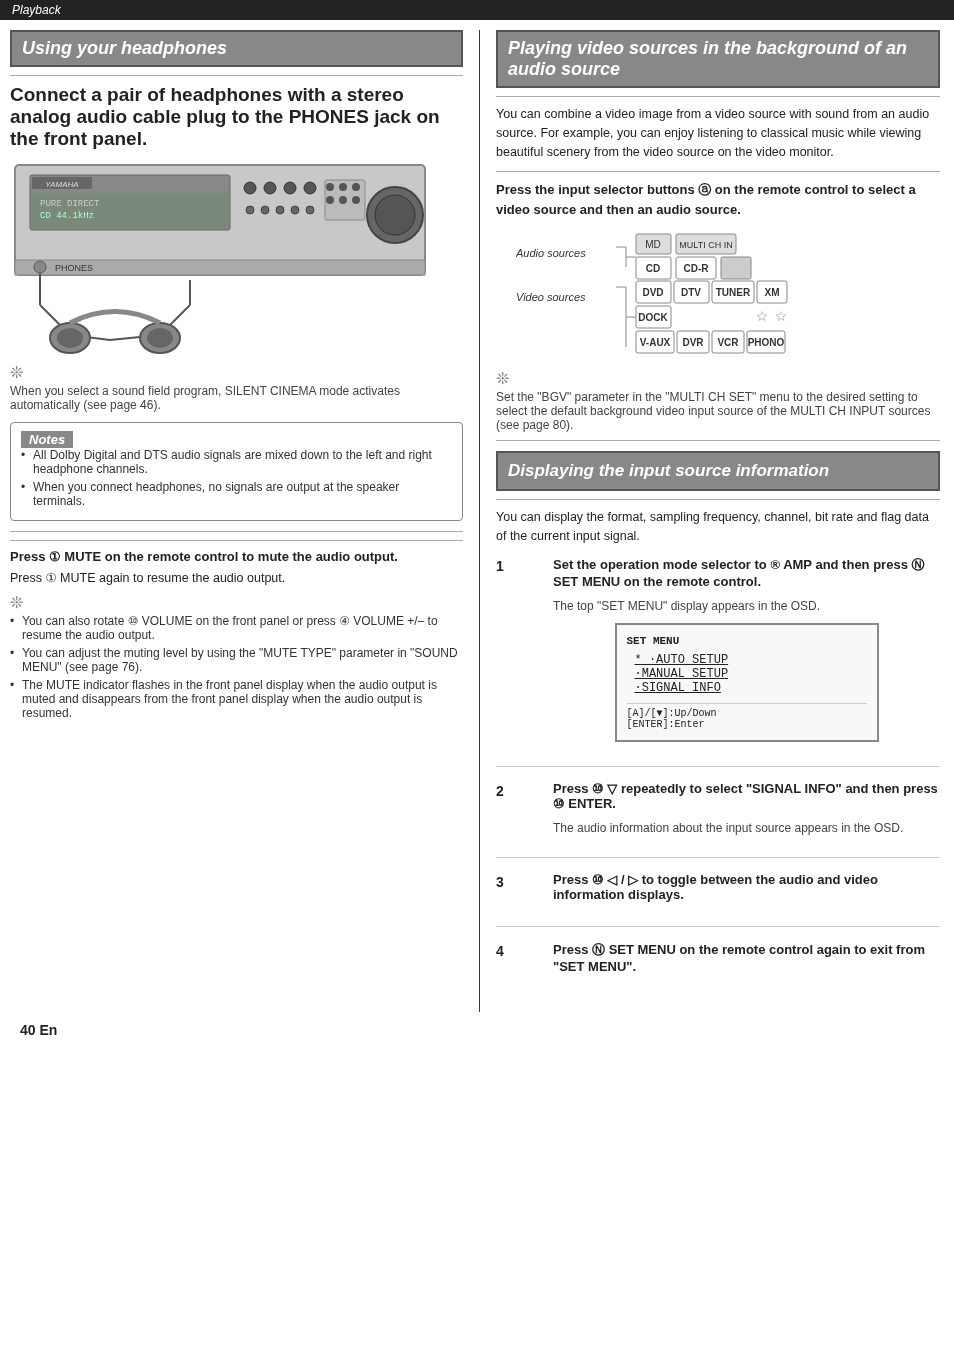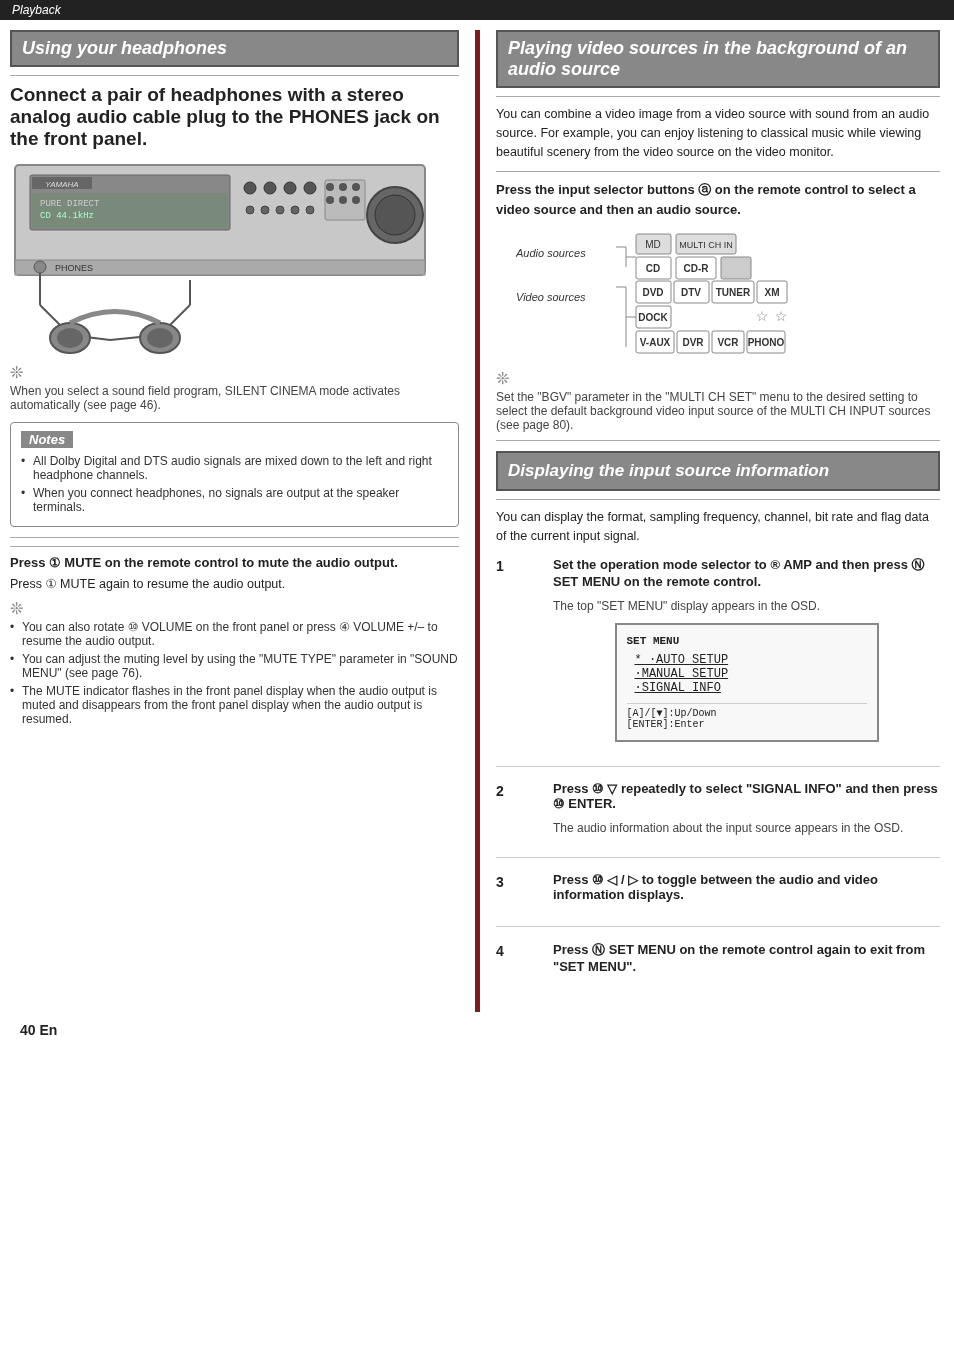--- a/index.html
+++ b/index.html
@@ -19,21 +19,21 @@
       padding: 3px 12px;
     }
     .page-container {
       display: flex;
       gap: 0;
       padding: 10px 10px 0 10px;
     }
     .left-col {
       width: 470px;
       padding-right: 16px;
-      border-right: 5px solid #7f1d1d;
+      border-right: 1px solid #7f1d1d;
     }
     .right-col {
       width: 460px;
       padding-left: 16px;
     }
     .section-title {
       background: #888;
       color: #fff;
       font-size: 18px;
       font-style: italic;
@@ -79,21 +79,20 @@
       margin: 10px 0;
     }
     .notes-title {
       background: #888;
       color: #fff;
       display: inline-block;
       padding: 1px 8px;
       font-style: italic;
       font-weight: bold;
       font-size: 13px;
-      margin-bottom: 6px;
       text-align: center;
     }
     .notes-list {
       list-style: none;
       padding: 0;
     }
     .notes-list li {
       font-size: 12px;
       color: #333;
       padding-left: 12px;

